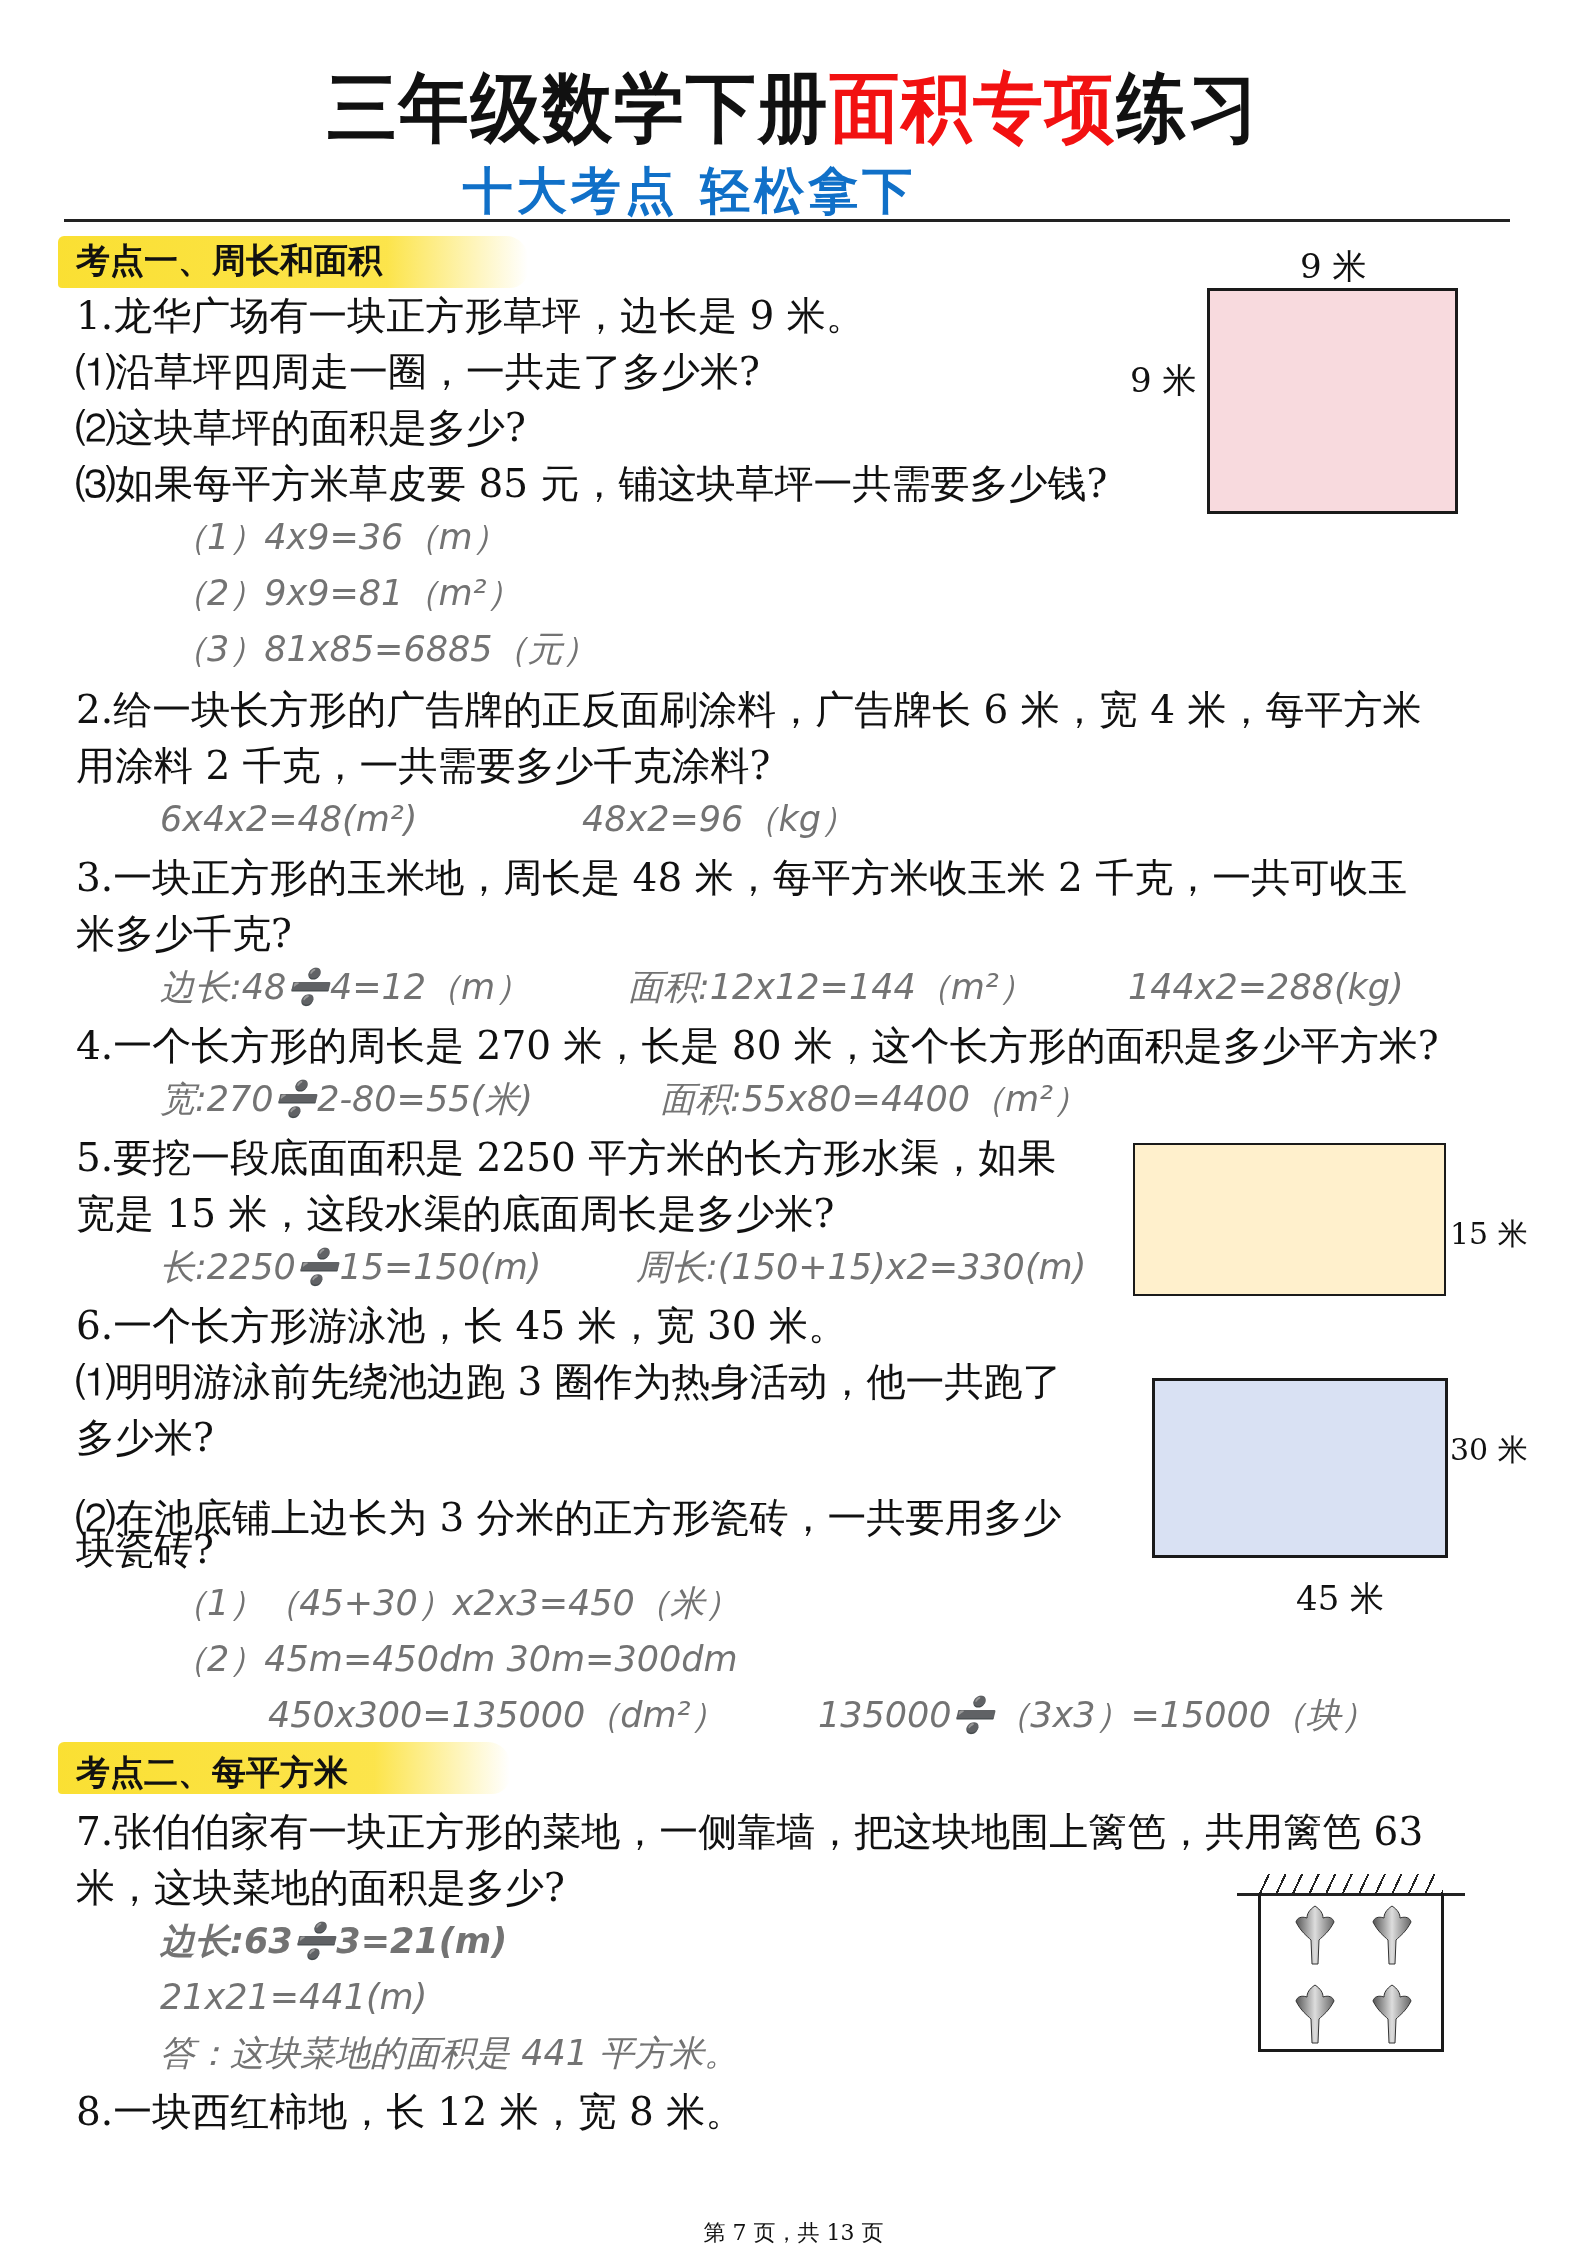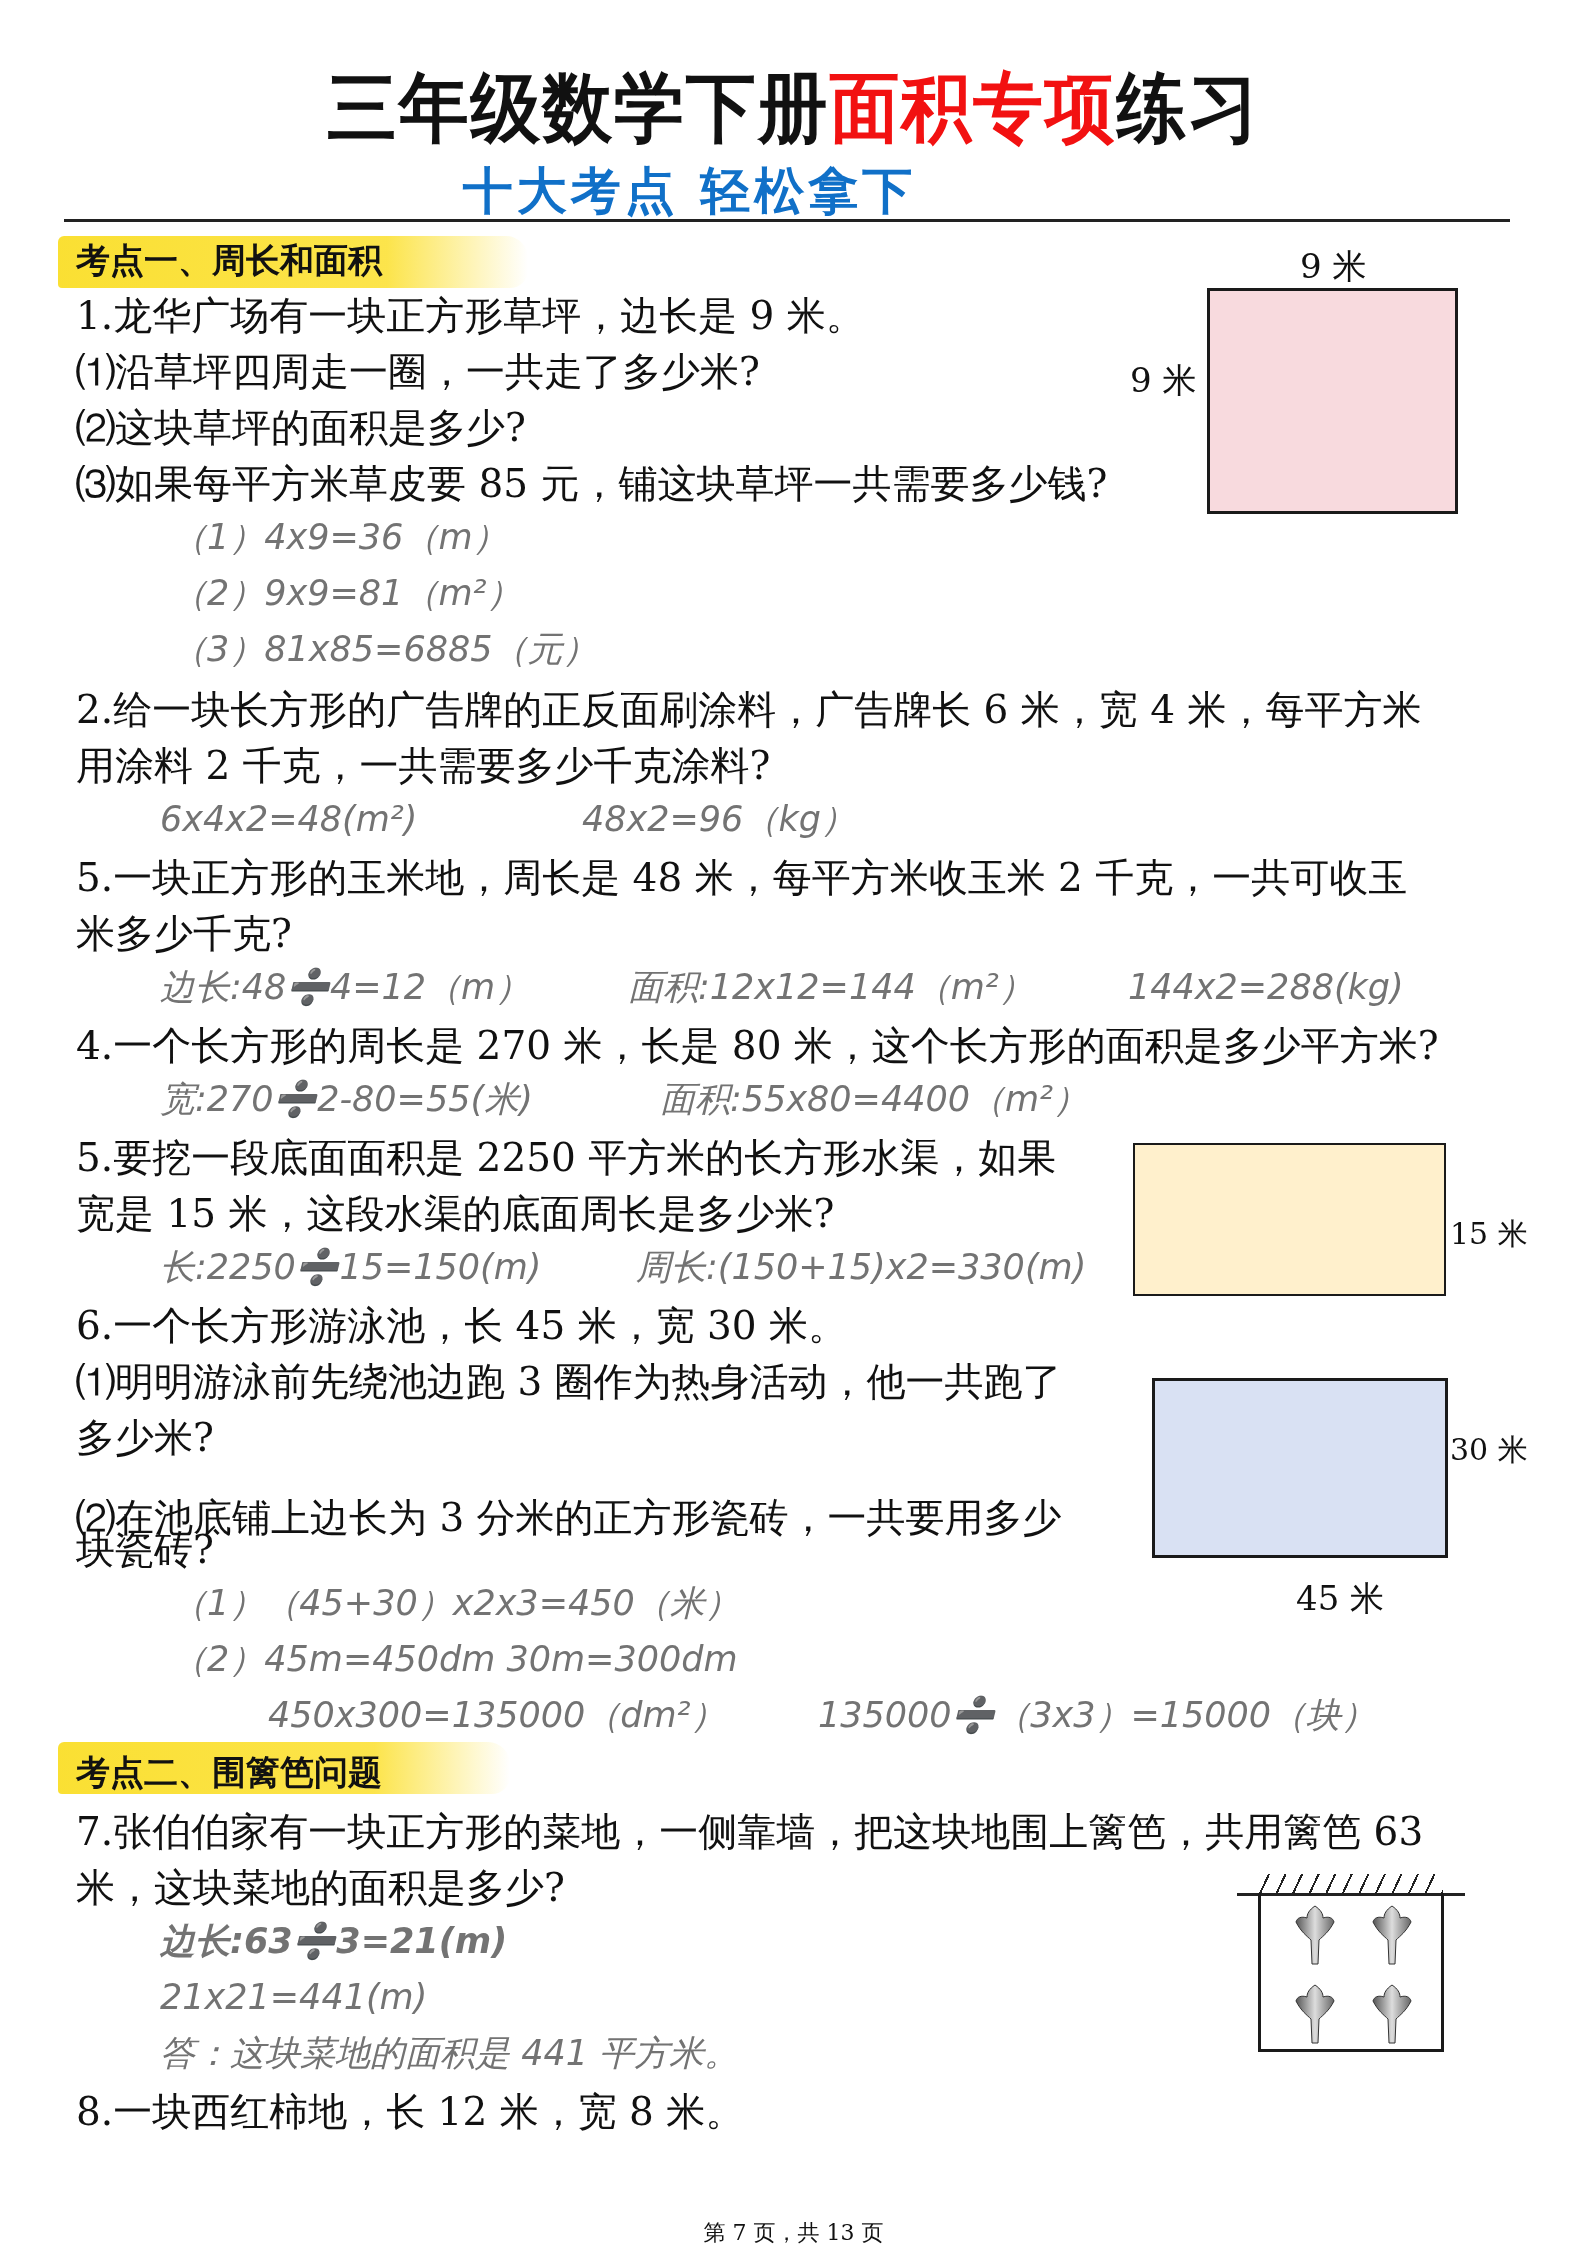--- a/index.html
+++ b/index.html
@@ -46,21 +46,21 @@
 
 <div class="abs dim" style="left:1300px; top:244px;">9 米</div>
 <div class="abs dim" style="left:1130px; top:358px;">9 米</div>
 <div class="shape" style="left:1207px; top:288px; width:251px; height:226px; background:#f8dade;"></div>
 
 <div class="abs q" style="left:76px; top:690px;">2.给一块长方形的广告牌的正反面刷涂料，广告牌长 6 米，宽 4 米，每平方米</div>
 <div class="abs q" style="left:76px; top:746px;">用涂料 2 千克，一共需要多少千克涂料?</div>
 <div class="abs ans" style="left:160px; top:802px;">6x4x2=48(m²)</div>
 <div class="abs ans" style="left:582px; top:802px;">48x2=96（kg）</div>
 
-<div class="abs q" style="left:76px; top:858px;">5.一块正方形的玉米地，周长是 48 米，每平方米收玉米 2 千克，一共可收玉</div>
+<div class="abs q" style="left:76px; top:858px;">3.一块正方形的玉米地，周长是 48 米，每平方米收玉米 2 千克，一共可收玉</div>
 <div class="abs q" style="left:76px; top:914px;">米多少千克?</div>
 <div class="abs ans" style="left:160px; top:970px;">边长:48➗4=12（m）</div>
 <div class="abs ans" style="left:628px; top:970px;">面积:12x12=144（m²）</div>
 <div class="abs ans" style="left:1128px; top:970px;">144x2=288(kg)</div>
 
 <div class="abs q" style="left:76px; top:1026px;">4.一个长方形的周长是 270 米，长是 80 米，这个长方形的面积是多少平方米?</div>
 <div class="abs ans" style="left:160px; top:1082px;">宽:270➗2-80=55(米)</div>
 <div class="abs ans" style="left:660px; top:1082px;">面积:55x80=4400（m²）</div>
 
 <div class="abs q" style="left:76px; top:1138px;">5.要挖一段底面面积是 2250 平方米的长方形水渠，如果</div>
@@ -77,21 +77,21 @@
 <div class="abs q" style="left:76px; top:1530px;">块瓷砖?</div>
 <div class="abs ans" style="left:172px; top:1586px;">（1）（45+30）x2x3=450（米）</div>
 <div class="abs ans" style="left:172px; top:1642px;">（2）45m=450dm 30m=300dm</div>
 <div class="abs ans" style="left:268px; top:1698px;">450x300=135000（dm²）</div>
 <div class="abs ans" style="left:818px; top:1698px;">135000➗（3x3）=15000（块）</div>
 <div class="shape" style="left:1152px; top:1378px; width:296px; height:180px; background:#d9e1f3;"></div>
 <div class="abs" style="left:1450px; top:1430px; font-size:30px;">30 米</div>
 <div class="abs dim" style="left:1296px; top:1576px;">45 米</div>
 
 <div class="hl" style="left:58px; top:1742px; width:452px;"></div>
-<div class="abs section-head" style="left:76px; top:1750px;">考点二、围篱笆问题</div>
+<div class="abs section-head" style="left:76px; top:1750px;">考点二、每平方米</div>
 
 <div class="abs q" style="left:76px; top:1812px;">7.张伯伯家有一块正方形的菜地，一侧靠墙，把这块地围上篱笆，共用篱笆 63</div>
 <div class="abs q" style="left:76px; top:1868px;">米，这块菜地的面积是多少?</div>
 <div class="abs ans" style="left:160px; top:1924px;font-weight:bold;">边长:63➗3=21(m)</div>
 <div class="abs ans" style="left:160px; top:1980px;">21x21=441(m)</div>
 <div class="abs ans" style="left:160px; top:2036px;">答：这块菜地的面积是 441 平方米。</div>
 
 <div>
   <div class="hatch" style="left:1258px; top:1874px; width:185px;"></div>
   <div class="abs" style="left:1237px; top:1893px; width:228px; height:3px; background:#222;"></div>

